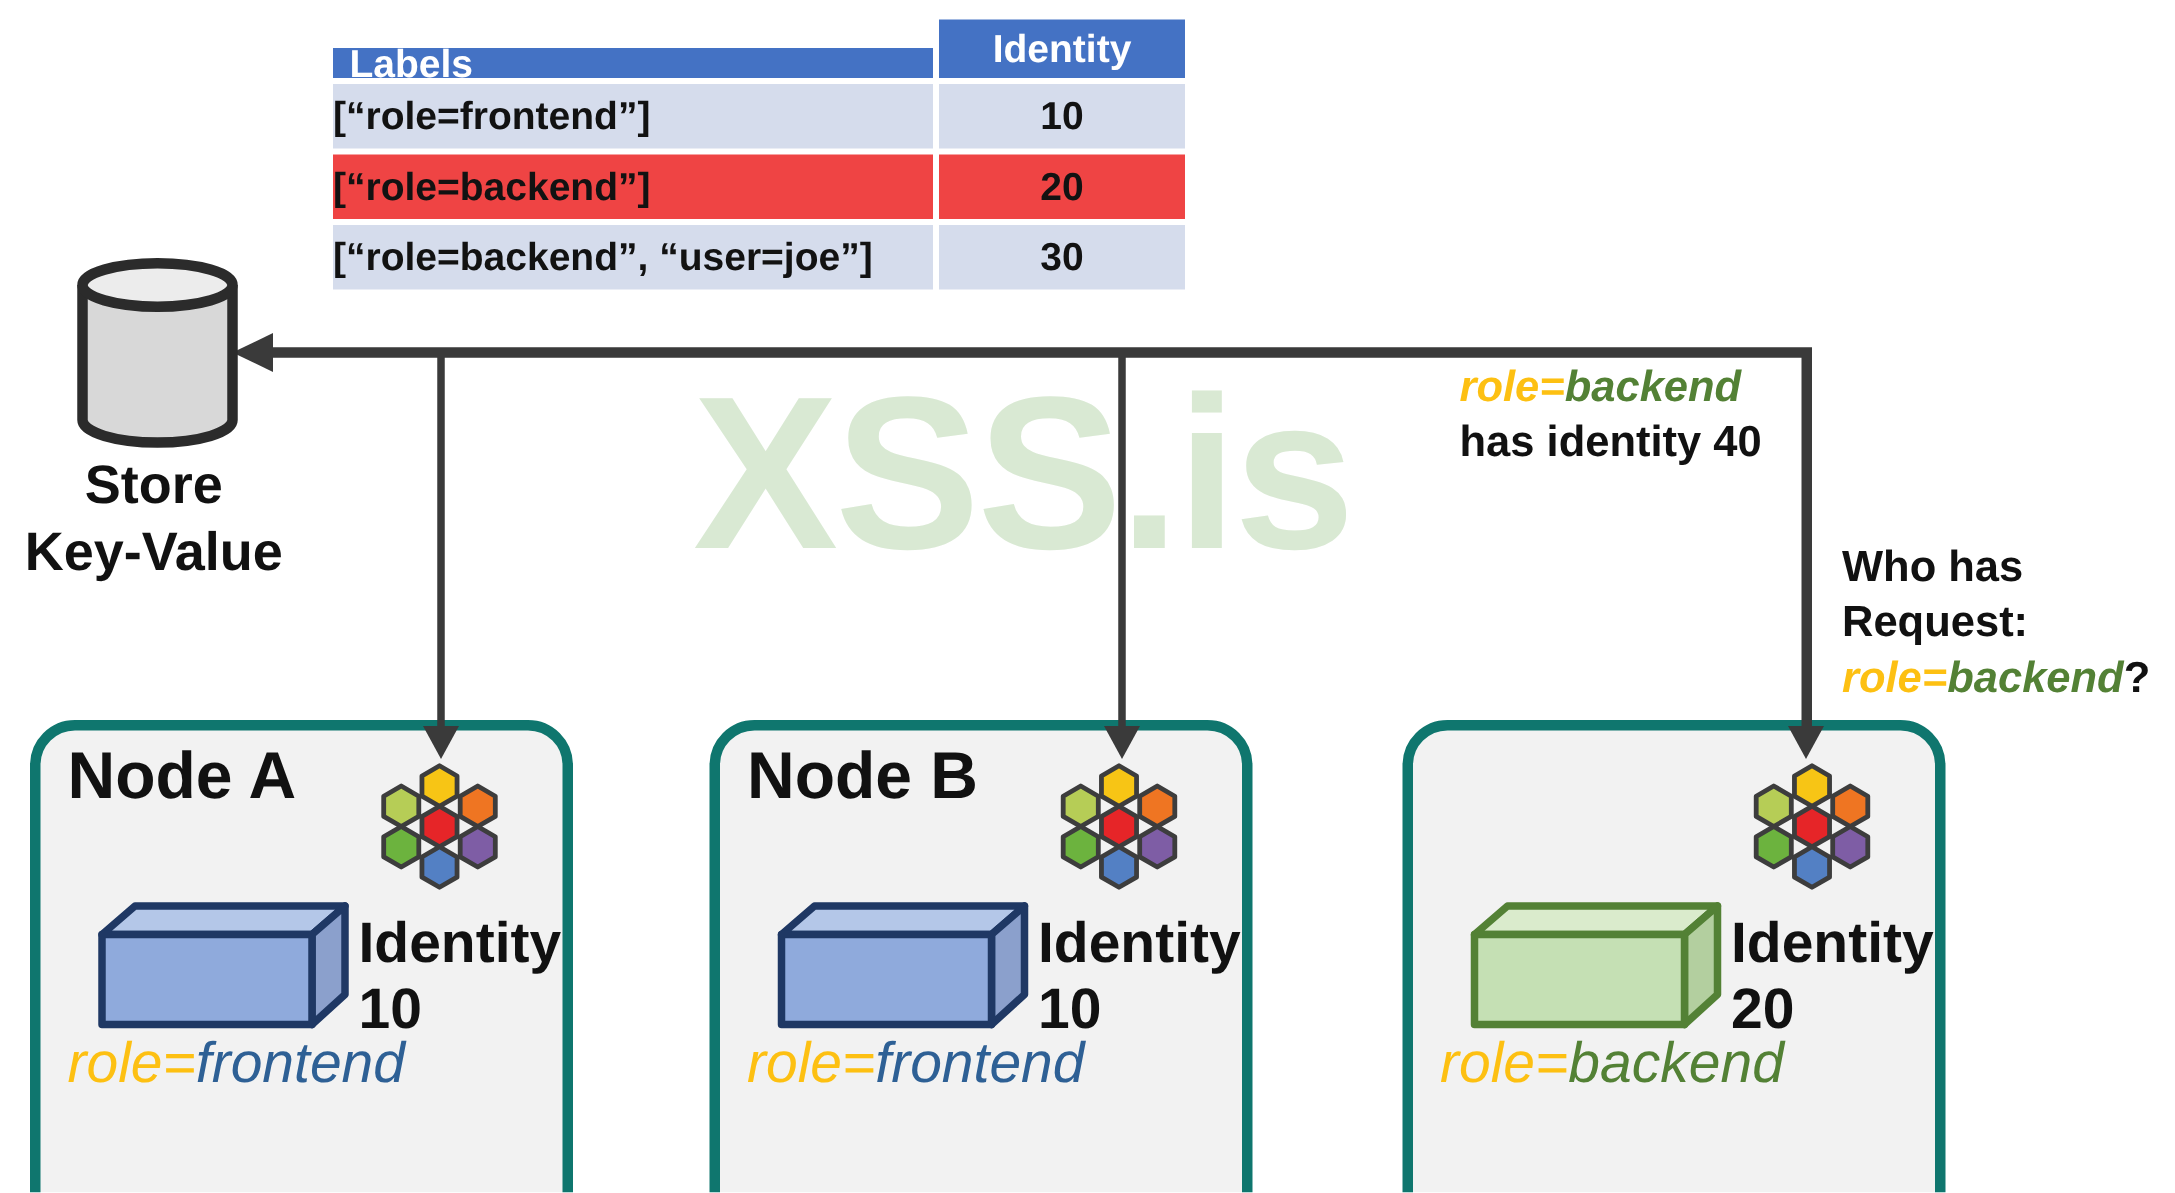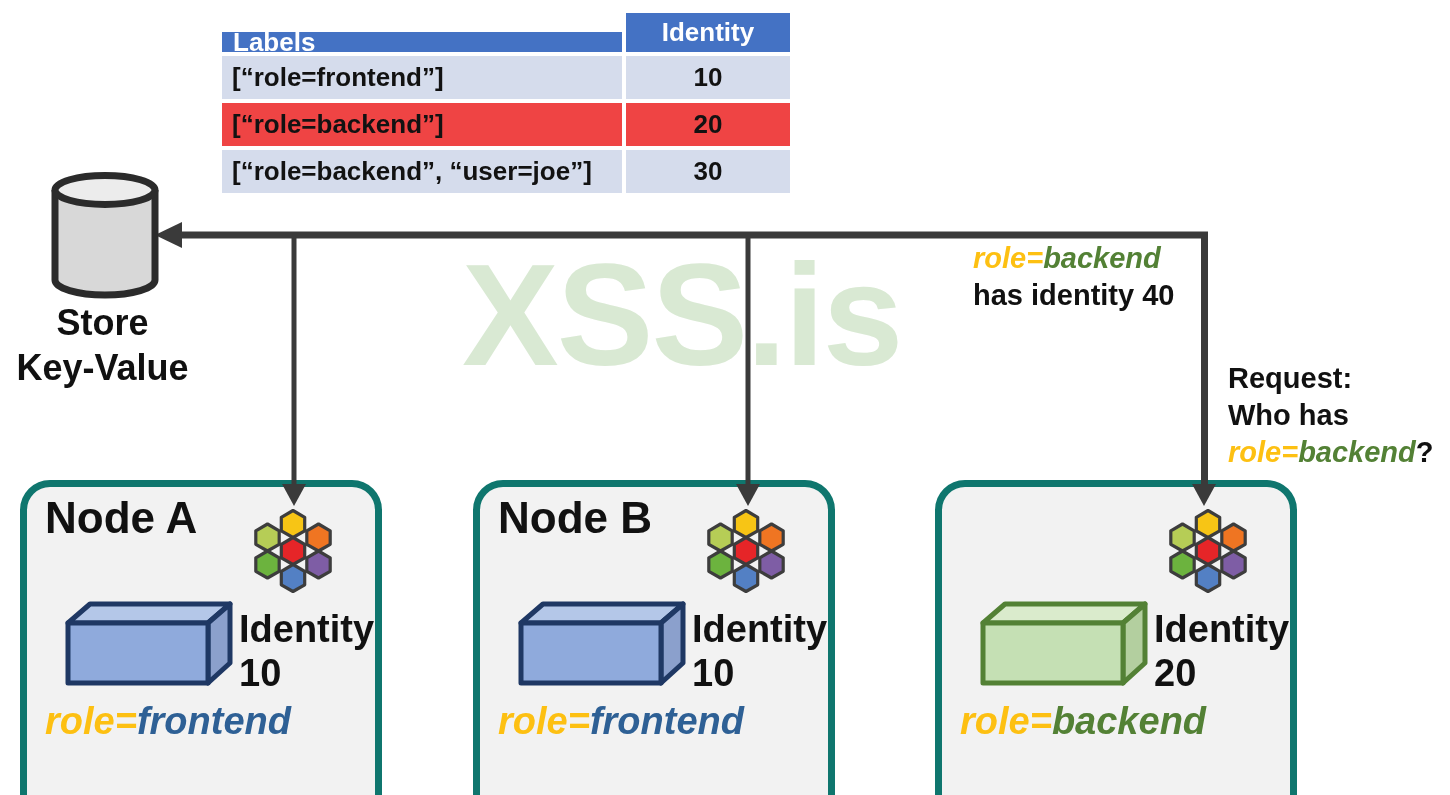--- a/index.html
+++ b/index.html
@@ -14,21 +14,21 @@
   .arrows{position:absolute;left:0;top:0;z-index:2;pointer-events:none;}
 
   
   .ltable{position:absolute;left:222px;top:13px;z-index:3;display:grid;
           grid-template-columns:400px 164px;grid-template-rows:39px 43px 43px 43px;gap:4px;}
   .cell{display:flex;align-items:center;font-weight:bold;}
   .th{background:#4472c4;color:#ffffff;font-size:26px;}
   .th-labels{padding-left:11px;margin-top:19px;}
   .ctr{justify-content:center;}
   .td{font-size:26px;color:#121212;}
-  .td-labels{padding-left:10px;}
+  .td-labels{padding-left:0;}
   .row-a{background:#d5dcec;}
   .row-b{background:#ef4444;}
 
   
   .kv-icon{position:absolute;left:49px;top:168px;z-index:2;}
   .kv-label{position:absolute;left:0px;top:300px;width:205px;z-index:2;text-align:center;
             font-size:36px;font-weight:bold;color:#111;line-height:45px;}
 
   
   .note{position:absolute;z-index:3;font-size:29px;font-weight:bold;color:#111;line-height:37px;white-space:nowrap;}
@@ -39,21 +39,21 @@
   .green-txt{color:#538135;}
   .blue-txt{color:#2e6095;}
 
   
   .node{position:absolute;top:480px;width:362px;height:372px;box-sizing:border-box;
         background:#f2f2f2;border:7px solid #0f766e;border-radius:30px;z-index:1;}
   .node-title{position:absolute;left:18px;top:6px;font-size:44px;font-weight:bold;color:#111;line-height:50px;}
   .hex-icon{position:absolute;left:226px;top:21px;}
   .box3d{position:absolute;left:36px;top:112px;}
   .identity-label{position:absolute;left:212px;top:120px;font-size:38px;font-weight:bold;color:#111;line-height:44px;}
-  .role-label{position:absolute;left:18px;top:212px;font-size:38px;font-weight:bold;font-style:italic;line-height:44px;white-space:nowrap;}
+  .role-label{position:absolute;left:18px;top:200px;font-size:38px;font-weight:normal;font-style:italic;line-height:44px;white-space:nowrap;}
 </style>
 </head>
 <body>
 
 <div class="canvas">
 
   <div class="watermark">XSS.is</div>
 
   <svg class="arrows" width="1450" height="795" viewBox="0 0 1450 795">
     <path d="M170 235 H1204.5 V486" fill="none" stroke="#3a3a3a" stroke-width="7"></path>
@@ -87,22 +87,22 @@
     <div>Store</div>
     <div>Key-Value</div>
   </div>
 
   <div class="note note-response">
     <div class="role-inline"><span class="gold">role=</span><span class="green-txt">backend</span></div>
     <div>has identity 40</div>
   </div>
 
   <div class="note note-request">
+    <div>Who has</div>
     <div>Request:</div>
-    <div>Who has</div>
     <div><span class="role-inline gold">role=</span><span class="role-inline green-txt">backend</span><span>?</span></div>
   </div>
 
   <div class="node" style="left:20px;">
     <div class="node-title">Node A</div>
     <svg class="hex-icon" width="80" height="86" viewBox="0 0 80 86">
       <g stroke="#3d3d3d" stroke-width="3.2" stroke-linejoin="round">
         <polygon points="40,2.5 51.7,9.3 51.7,22.8 40,29.5 28.3,22.8 28.3,9.3" fill="#f7c515"></polygon>
         <polygon points="14.5,16 26.2,22.8 26.2,36.3 14.5,43 2.8,36.3 2.8,22.8" fill="#b6cd56"></polygon>
         <polygon points="65.5,16 77.2,22.8 77.2,36.3 65.5,43 53.8,36.3 53.8,22.8" fill="#ef7522"></polygon>

